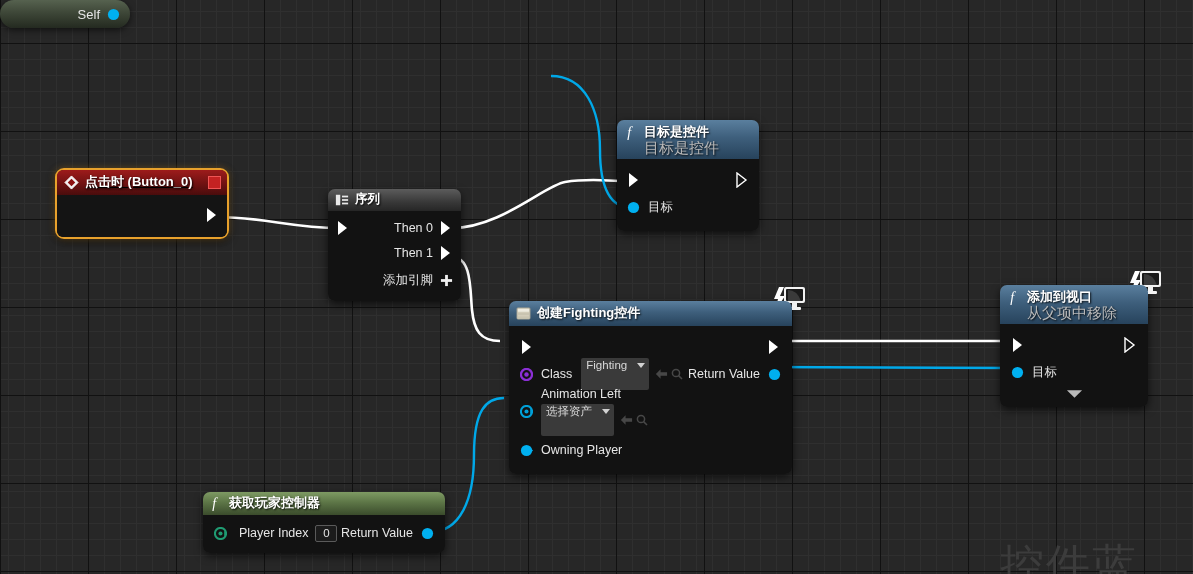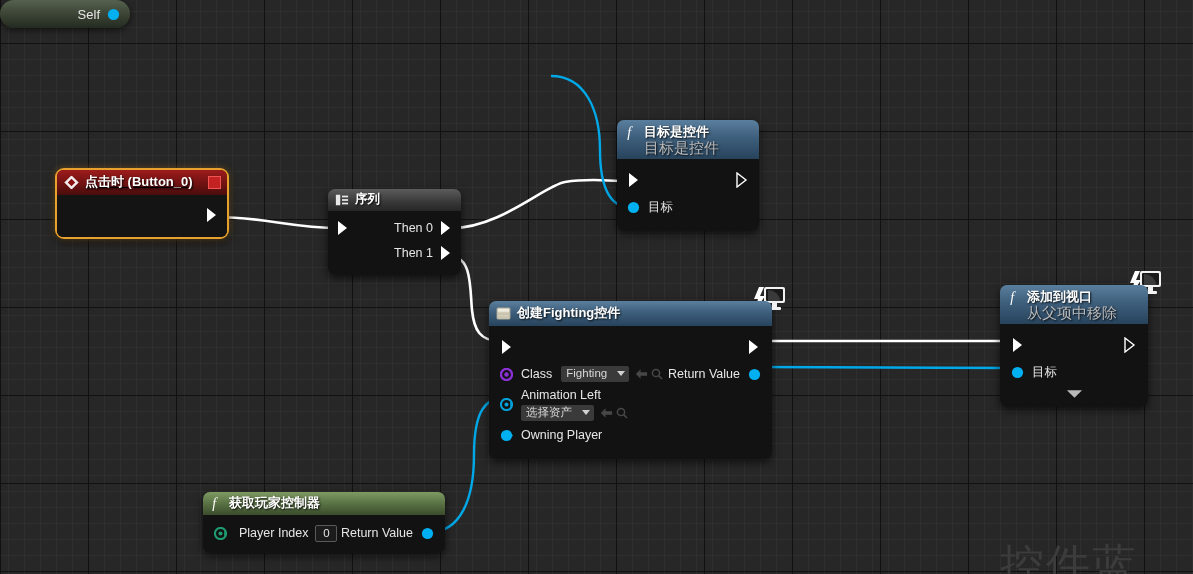--- a/index.html
+++ b/index.html
@@ -121,21 +121,21 @@
     width: 13px; height: 13px;
     display: inline-block;
   }
 
   
   .combo {
     background: #3a3a3a;
     border-radius: 2px;
     color: #d8d8d8;
     font-size: 11.5px;
-    padding: 1px 4px 2px 5px;
+    padding: 1px 4px 18px 5px;
     display: inline-flex;
     align-items: center;
     gap: 10px;
     line-height: 13px;
   }
   .combo .caret {
     width: 0; height: 0;
     border-left: 4px solid transparent;
     border-right: 4px solid transparent;
     border-top: 5px solid #d2d2d2;
@@ -215,21 +215,21 @@
   #node-addviewport .node-header {
     background: linear-gradient(to bottom, #5a7f9e 0%, #3e5f7c 45%, #27435c 100%);
     padding: 3px 8px 4px 8px;
     display: block;
   }
   .fn-head-line { display: flex; align-items: center; }
   #node-removeparent .node-body { padding: 8px 0 10px 0; }
 
   
   #node-createwidget {
-    left: 489px; top: 301px;
+    left: 509px; top: 301px;
     width: 283px;
   }
   #node-createwidget .node-header {
     background: linear-gradient(to bottom, #5a7f9e 0%, #3e5f7c 45%, #27435c 100%);
     padding: 3px 8px 4px 7px;
   }
   #node-createwidget .node-body { padding: 7px 0 10px 0; }
 
   
   #node-addviewport {
@@ -329,20 +329,27 @@
         </svg>
       </div>
 
       <div class="pin-row" style="padding:0 8px 0 8px; height:28px; justify-content:flex-end;">
         <span class="pin-label">Then 1</span>
         <svg class="exec-pin" style="margin-left:6px;" viewBox="0 0 14 16">
           <polygon points="2,1 11,8 2,15" fill="#ffffff"></polygon>
         </svg>
       </div>
 
+      <div class="pin-row" style="padding:0 8px 0 8px; height:26px; justify-content:flex-end;">
+        <span class="pin-label">添加引脚</span>
+        <svg style="margin-left:7px;" width="13" height="13" viewBox="0 0 14 14">
+          <rect x="5.5" y="1" width="3" height="12" fill="#f0f0f0"></rect>
+          <rect x="1" y="5.5" width="12" height="3" fill="#f0f0f0"></rect>
+        </svg>
+      </div>
     </div>
   </div>
 
   <div id="node-self">
     <span class="pin-label" style="font-size:13px;">Self</span>
     <svg class="data-pin" style="margin-left:7px;" viewBox="0 0 14 14">
       <circle cx="7" cy="7" r="6" fill="#00b0f0"></circle>
     </svg>
   </div>
 

